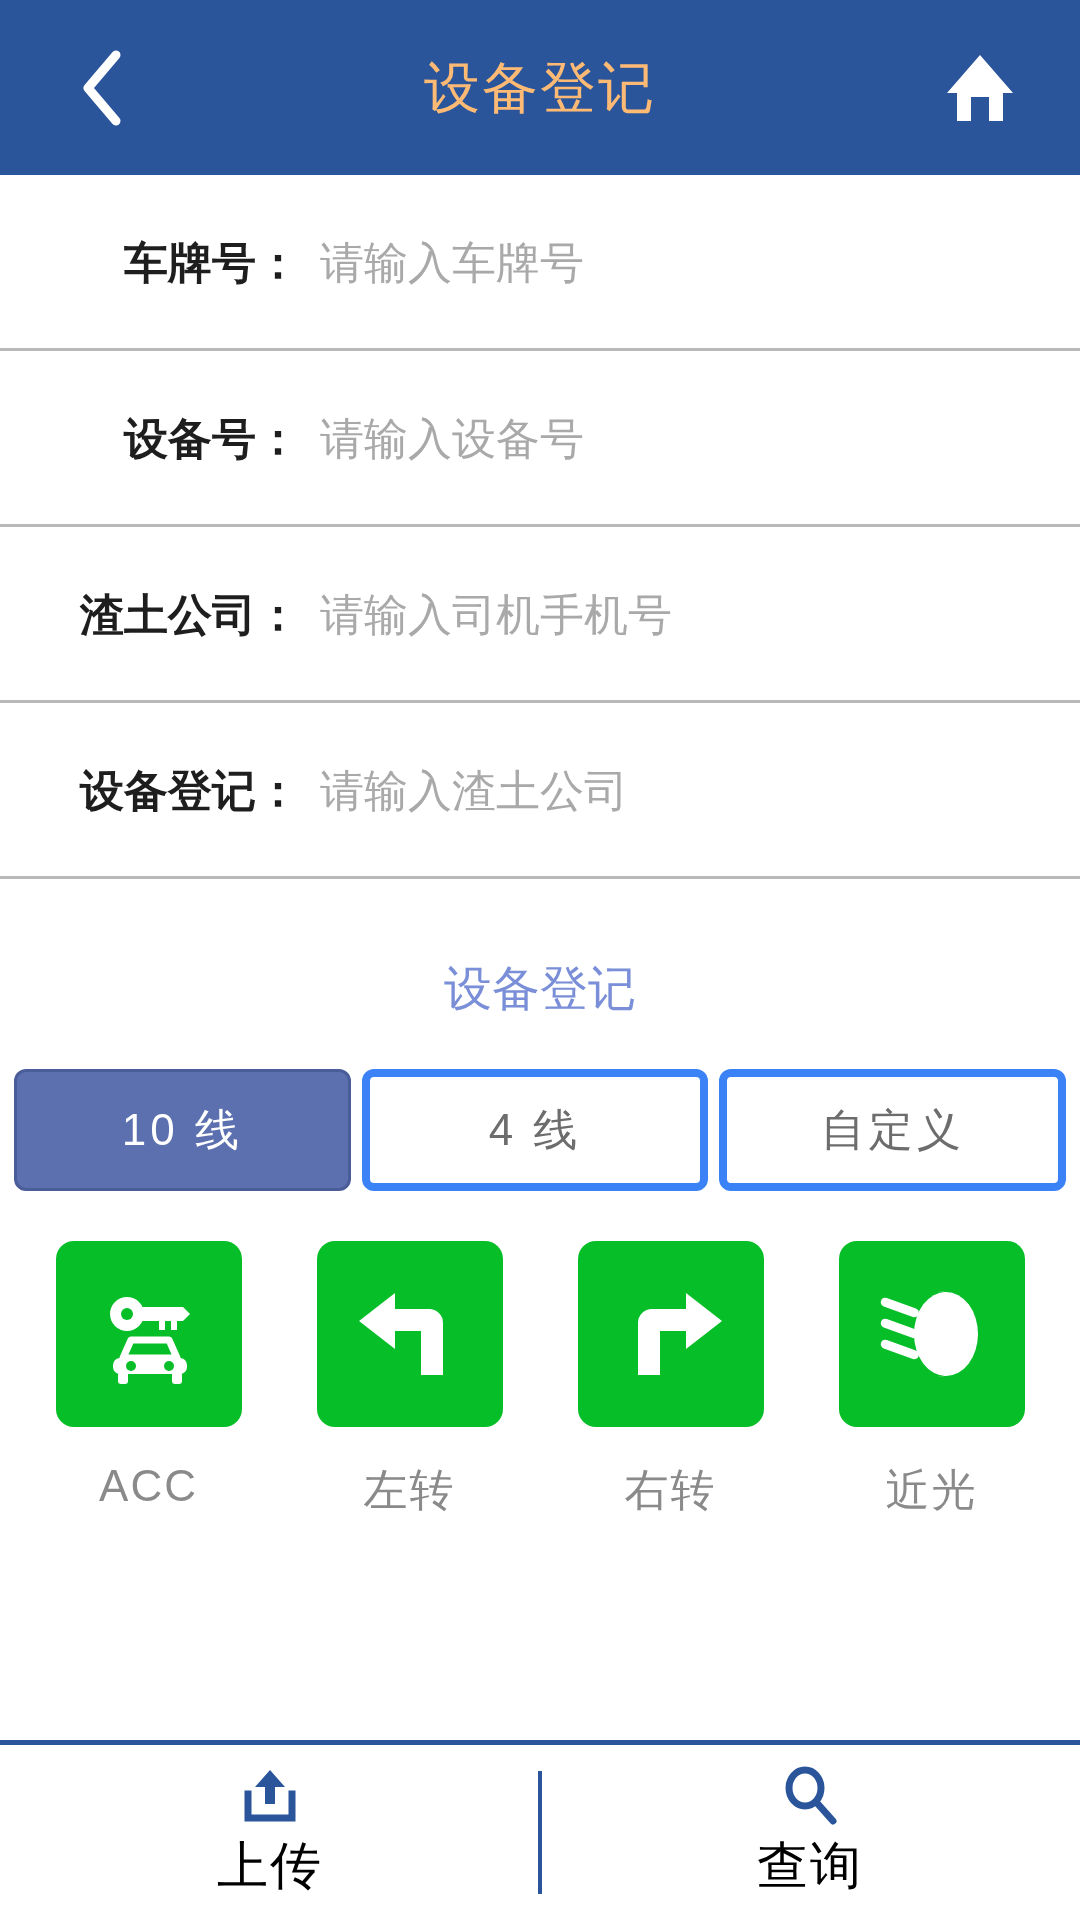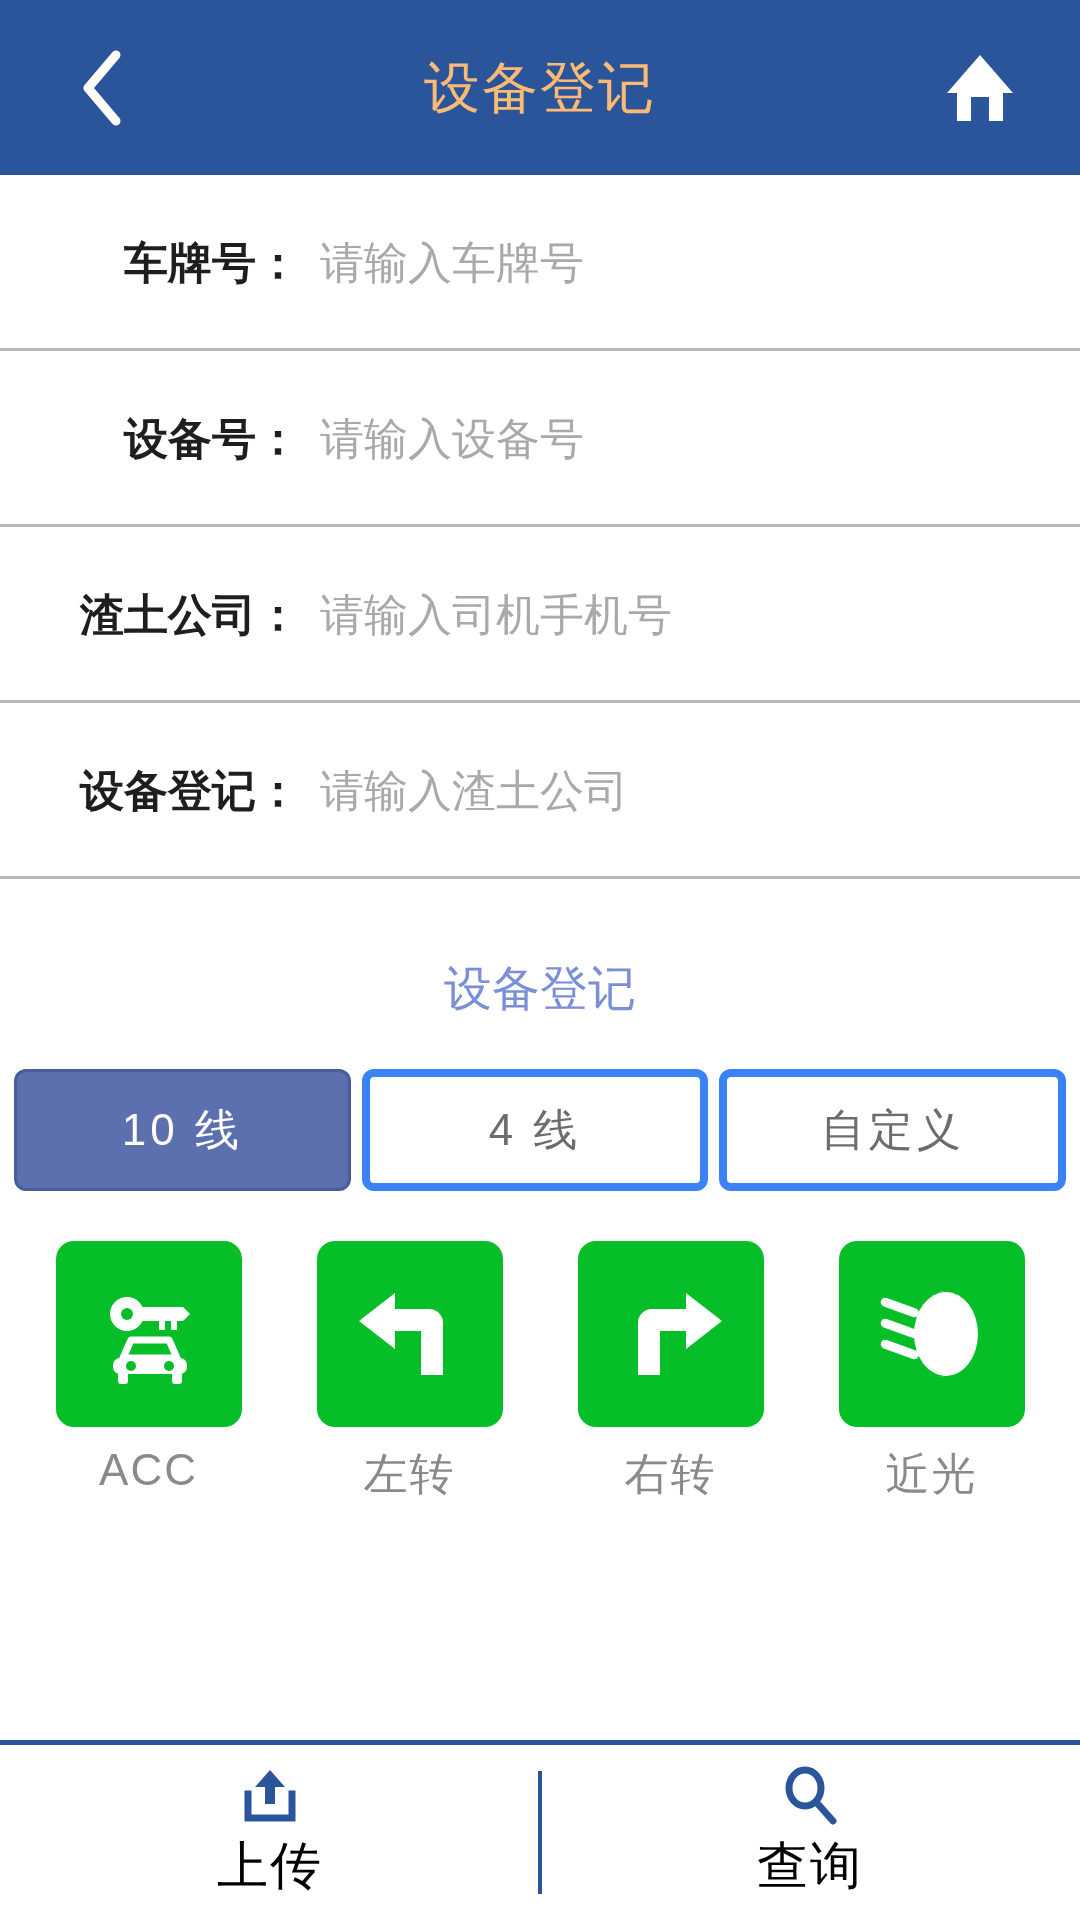--- a/index.html
+++ b/index.html
@@ -91,21 +91,21 @@
     border:8px solid #3b82f6;
     color:#6d6d6d;
   }
 
   
   .tiles {
     display:flex; justify-content:space-between;
     padding:0 30px; gap:24px;
     margin-top:42px;
   }
-  .tile-wrap { flex:1 1 0; display:flex; flex-direction:column; align-items:center; }
+  .tile-wrap { flex:1 1 0; display:flex; flex-direction:column; align-items:center;gap:16px; }
   .tile {
     width:100%; max-width:186px; height:186px;
     background:#06be28;
     border-radius:18px;
     display:flex; align-items:center; justify-content:center;
   }
   .tile svg { display:block; }
   .tile-label {
     margin-top:18px;
     font-size:44px; color:#8a8a8a; letter-spacing:2px;

